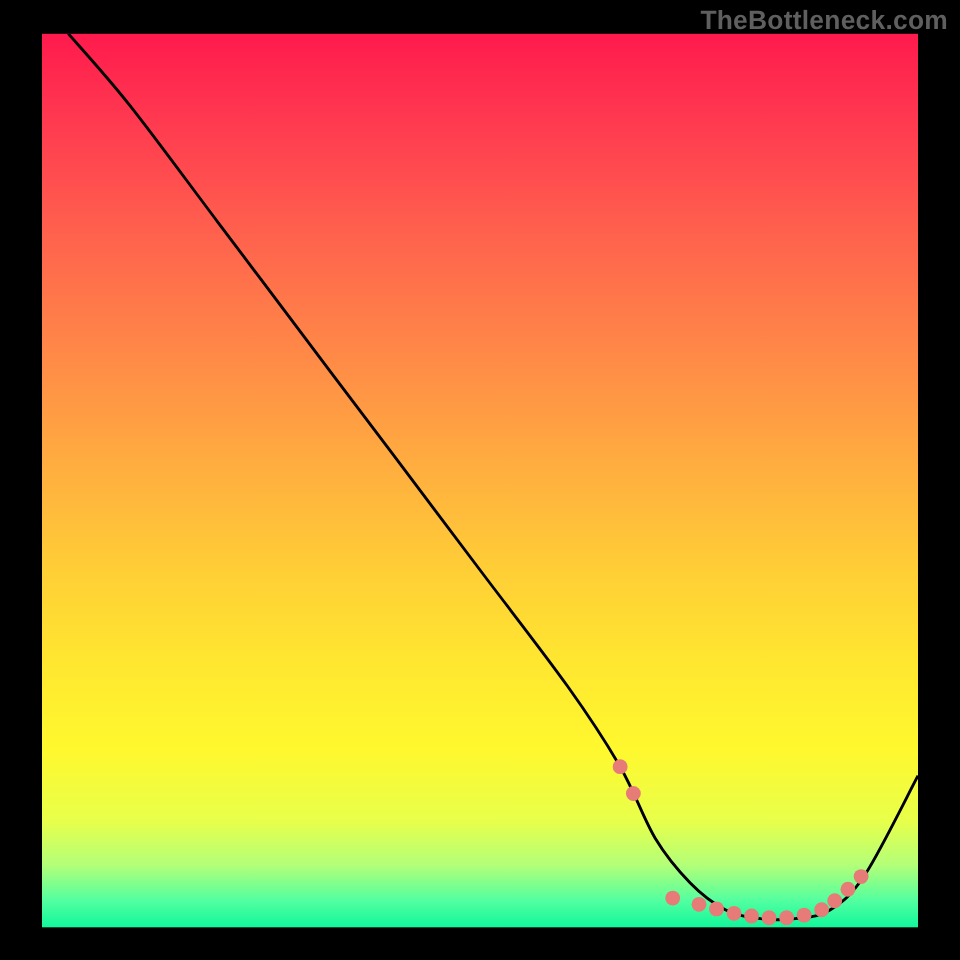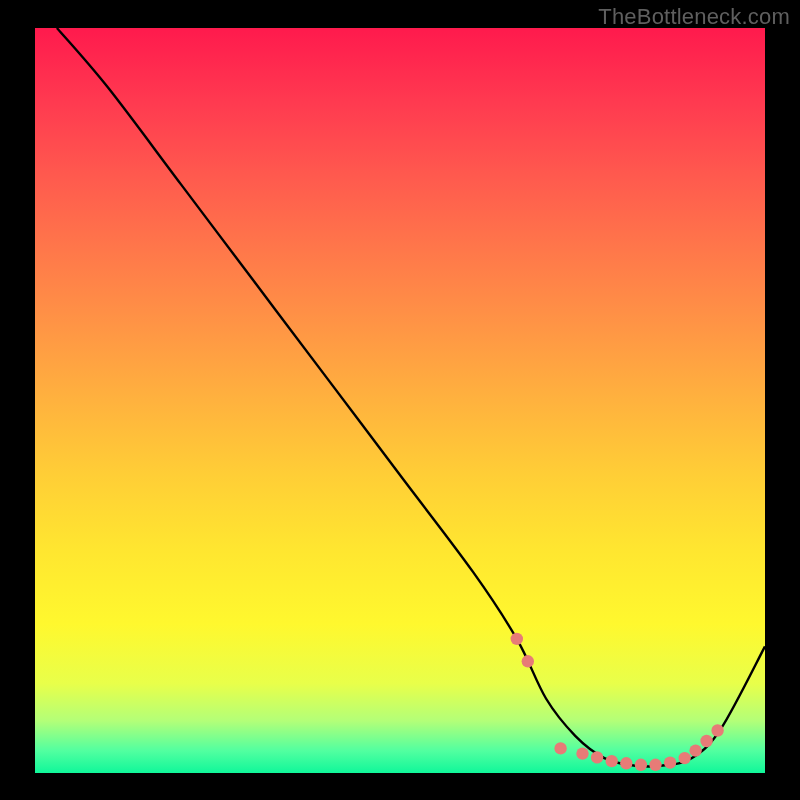--- a/index.html
+++ b/index.html
@@ -16,21 +16,21 @@
     width: 800px;
     height: 800px;
     background: #000;
   }
   .watermark {
     position: absolute;
     top: 4px;
     right: 10px;
     color: #5f5f5f;
     font-size: 22px;
-    font-weight: 400;
+    font-weight: 700;
     letter-spacing: 0.2px;
     z-index: 10;
   }
   .plot-area {
     position: absolute;
     left: 35px;
     top: 28px;
     width: 730px;
     height: 745px;
     overflow: hidden;

